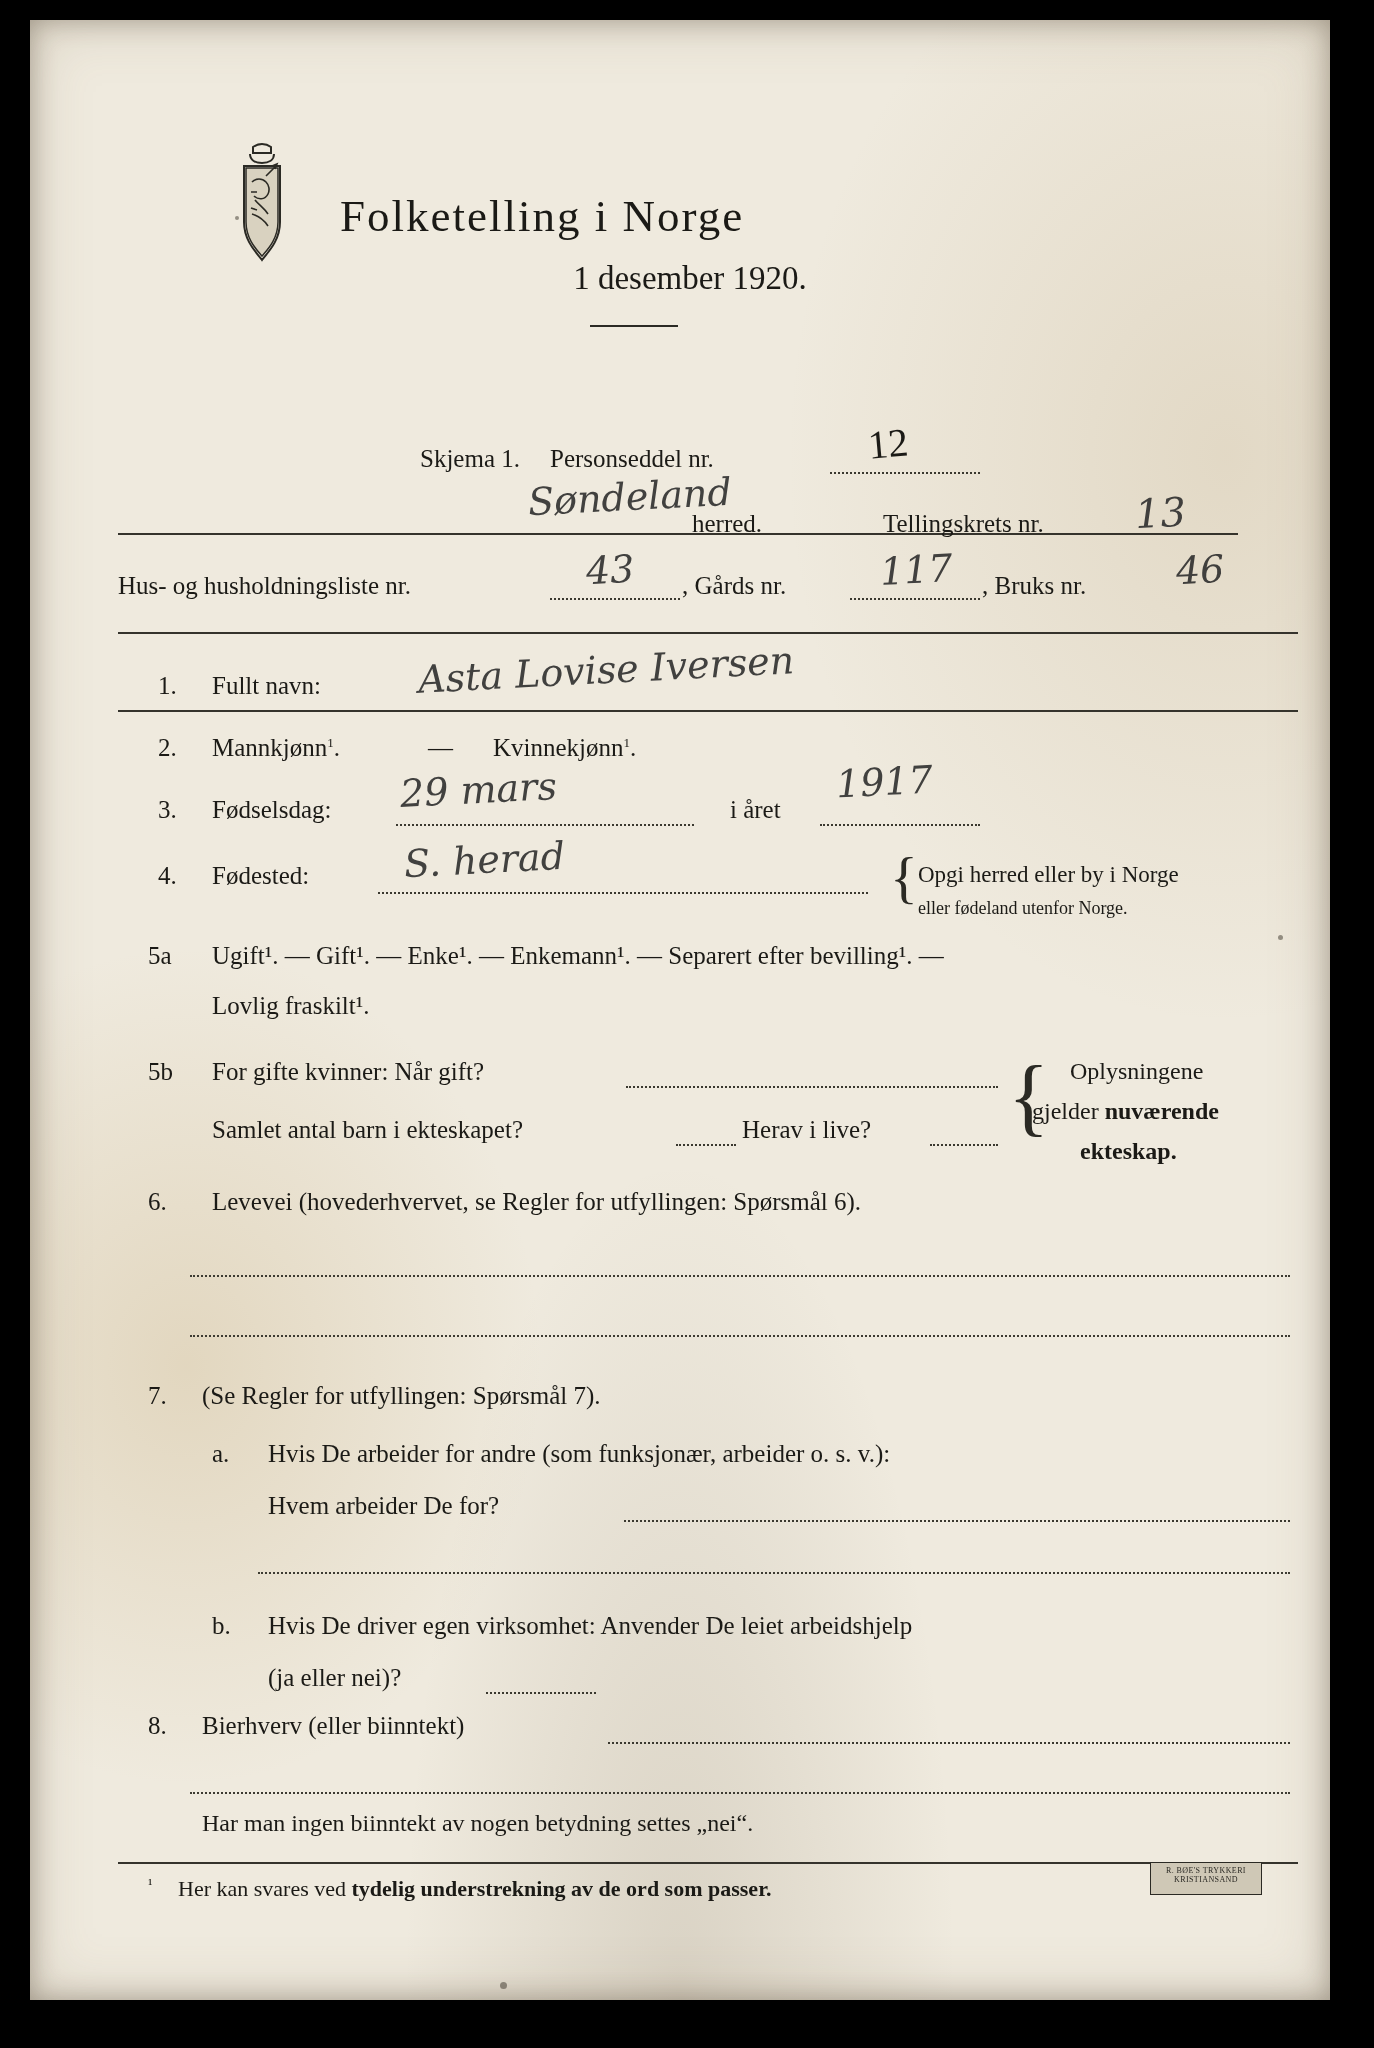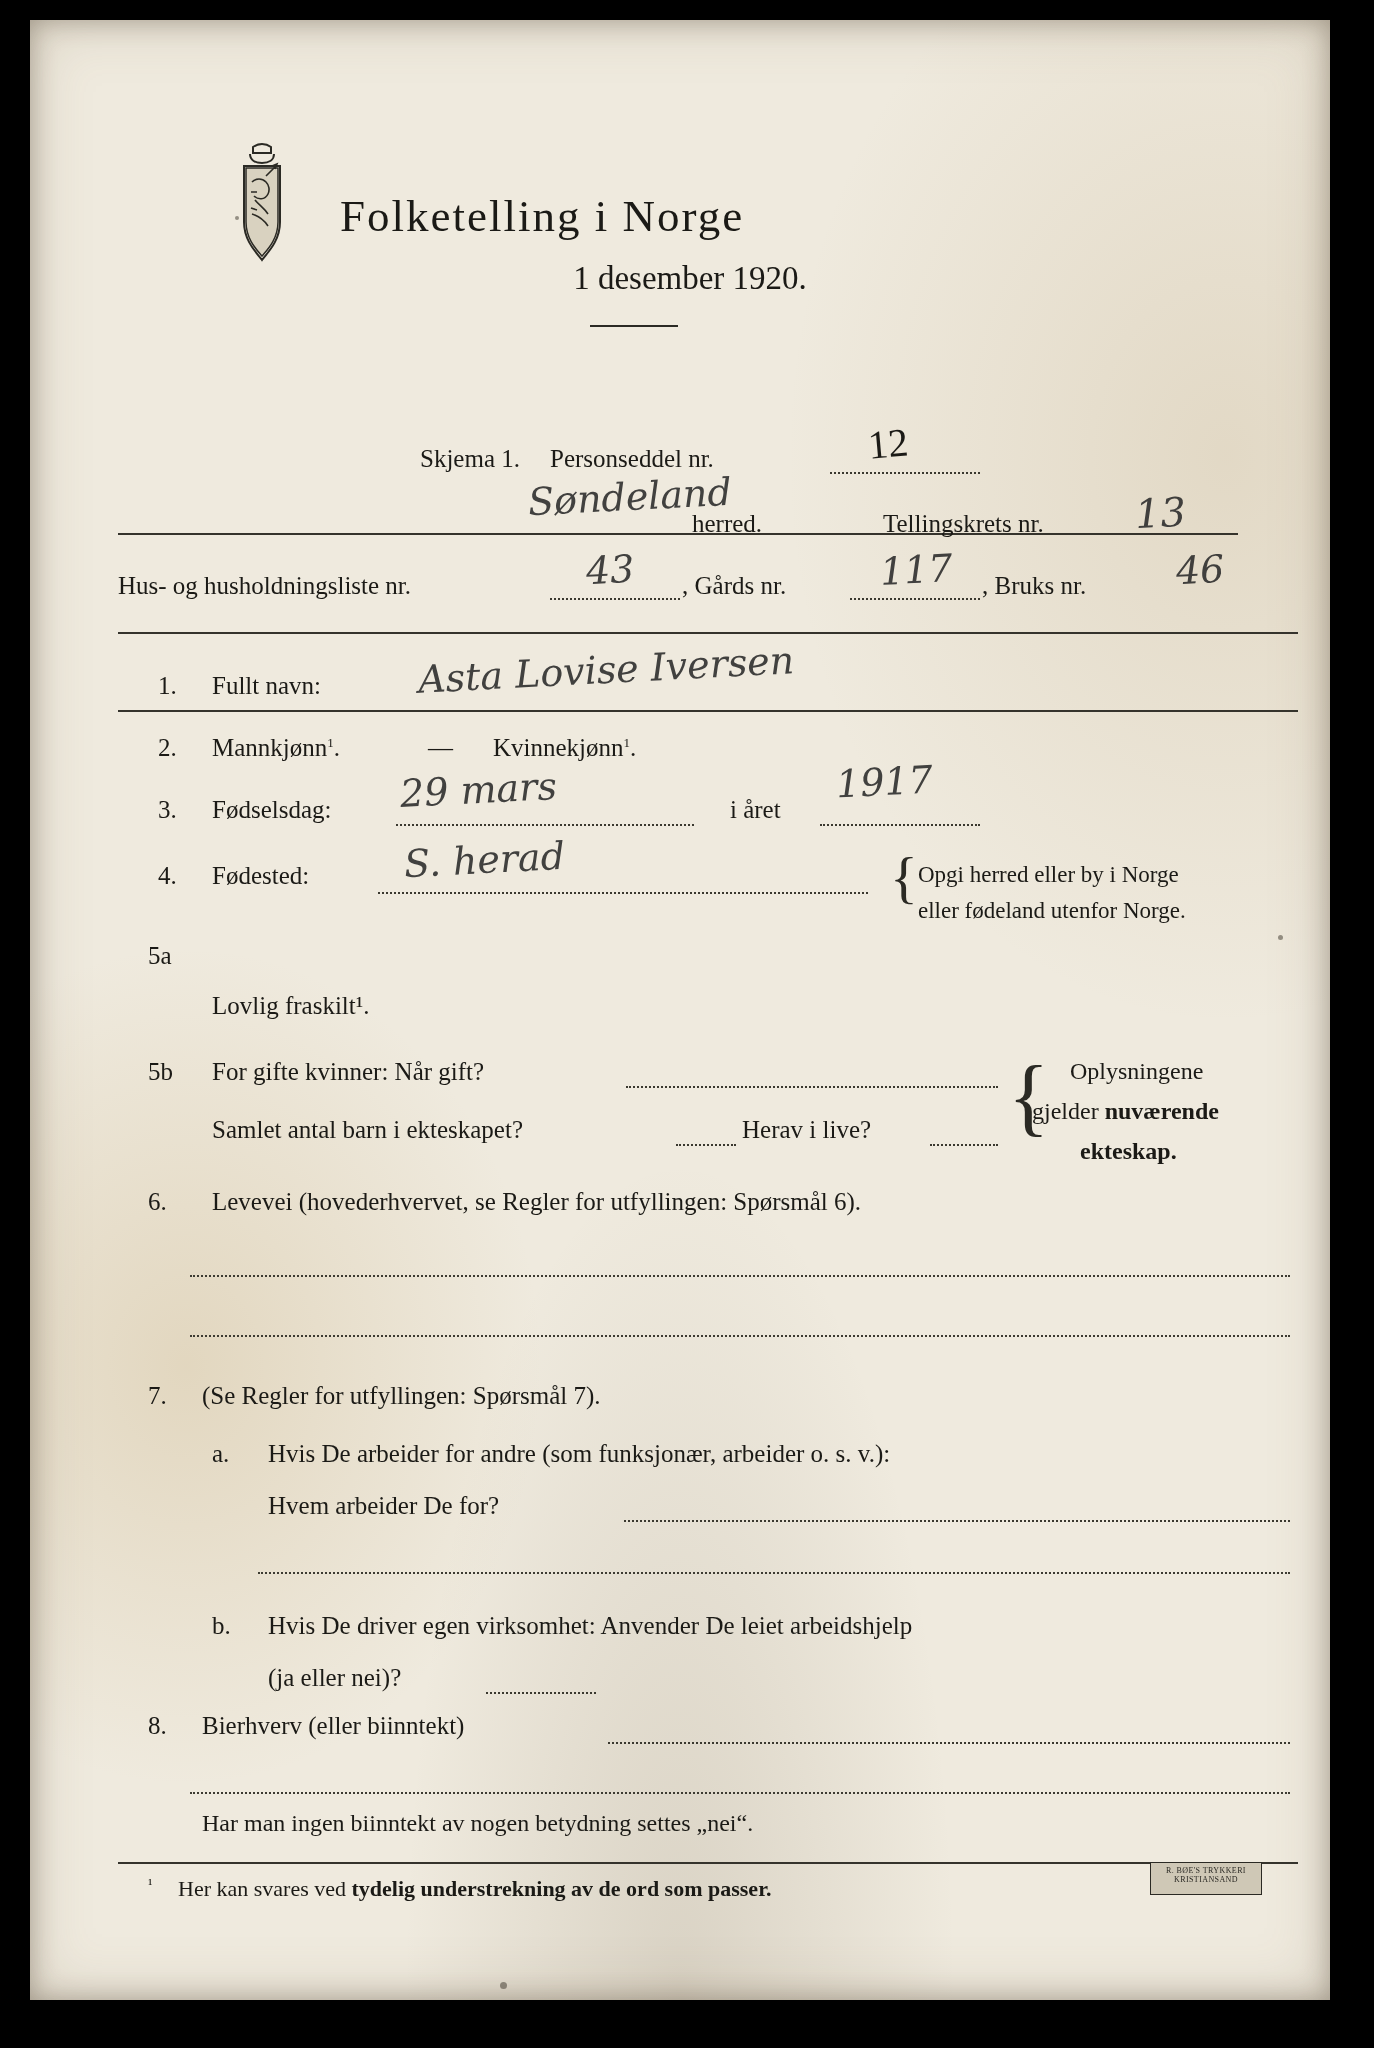--- a/index.html
+++ b/index.html
@@ -150,23 +150,24 @@
   <div class="tl lbl" style="left:700px; top:776px;">i året</div>
   <div class="tl dots" style="left:790px; top:804px; width:160px;"></div>
   <div class="tl hw" style="left:806px; top:740px; font-size:38px;">1917</div>
 
   <div class="tl lbl" style="left:128px; top:842px;">4.</div>
   <div class="tl lbl" style="left:182px; top:842px;">Fødested:</div>
   <div class="tl dots" style="left:348px; top:872px; width:490px;"></div>
   <div class="tl hw" style="left:374px; top:818px; font-size:38px;">S. herad</div>
   <div class="tl brace" style="left:860px; top:838px;">{</div>
   <div class="tl lbl" style="left:888px; top:842px; font-size:23px;">Opgi herred eller by i Norge</div>
-  <div class="tl lbl" style="left:888px; top:878px; font-size:23px;">eller fødeland utenfor Norge.</div>
+  <div class="tl lbl" style="left:888px; top:878px; font-size:18px;">eller fødeland utenfor Norge.</div>
 
   <div class="tl lbl" style="left:118px; top:922px;">5a</div>
+  <div class="tl lbl" style="left:182px; top:922px; width:1080px;">Ugift¹. — Gift¹. — Enke¹. — Enkemann¹. — Separert efter bevilling¹. —</div>
   <div class="tl lbl" style="left:182px; top:972px;">Lovlig fraskilt¹.</div>
 
   <div class="tl lbl" style="left:118px; top:1038px;">5b</div>
   <div class="tl lbl" style="left:182px; top:1038px;">For gifte kvinner:  Når gift?</div>
   <div class="tl dots" style="left:596px; top:1066px; width:372px;"></div>
   <div class="tl lbl" style="left:182px; top:1096px;">Samlet antal barn i ekteskapet?</div>
   <div class="tl dots" style="left:646px; top:1124px; width:60px;"></div>
   <div class="tl lbl" style="left:712px; top:1096px;">Herav i live?</div>
   <div class="tl dots" style="left:900px; top:1124px; width:68px;"></div>
 

